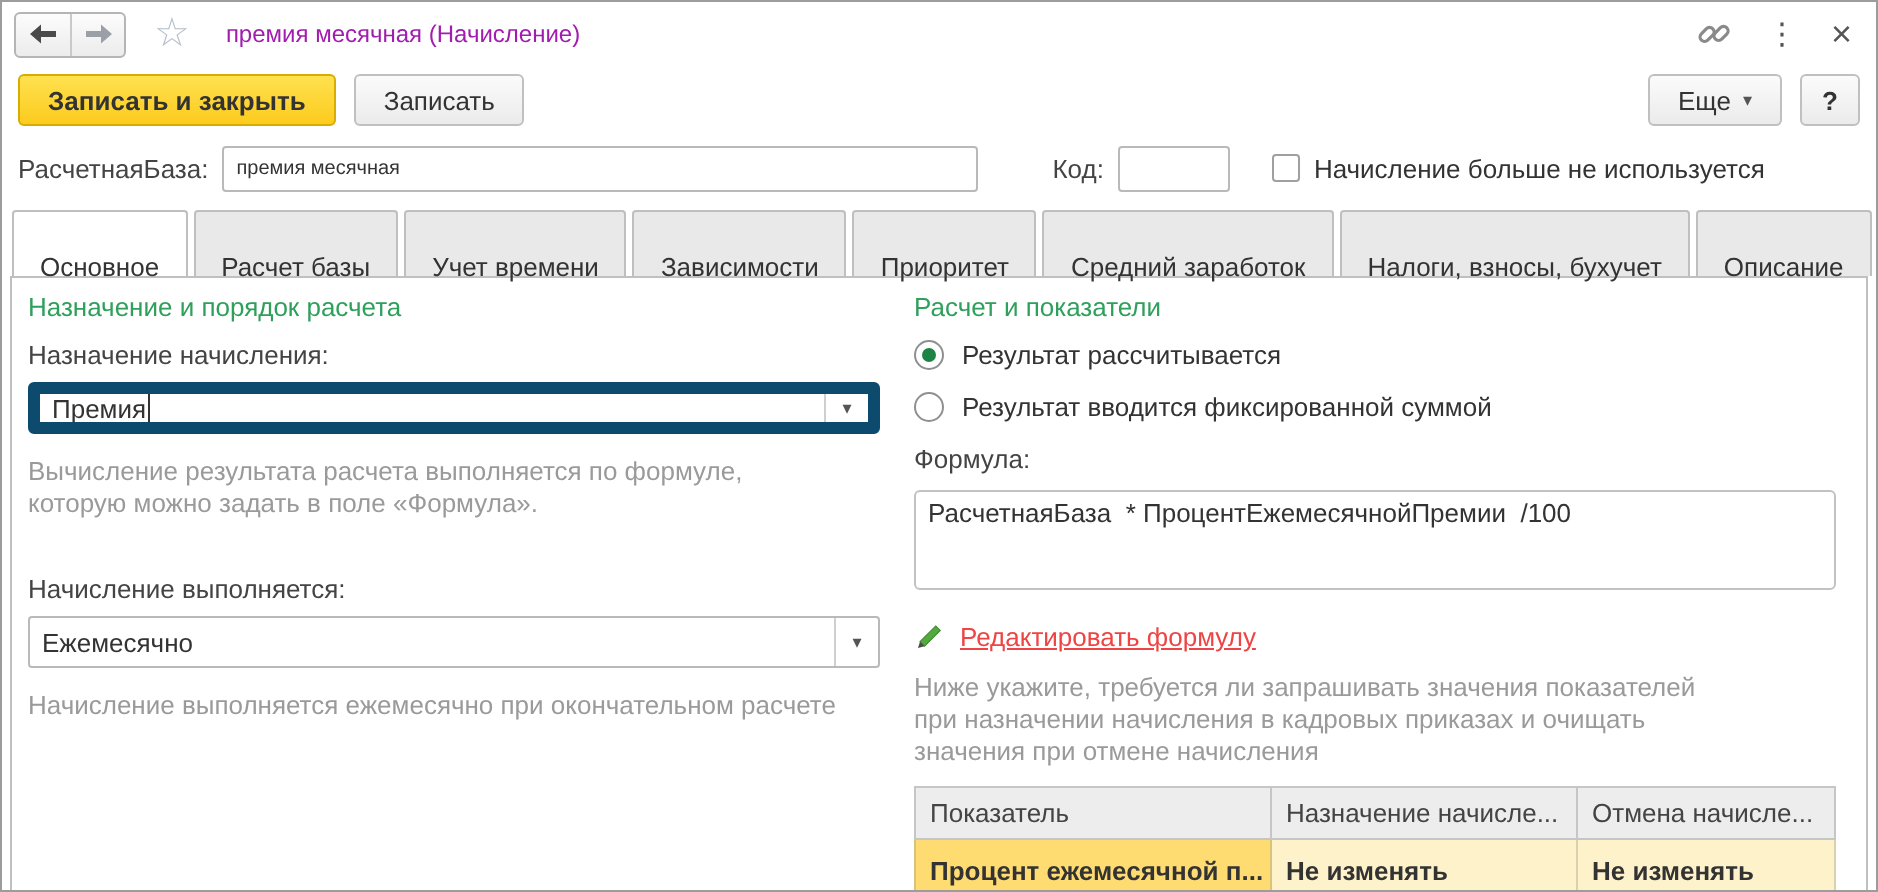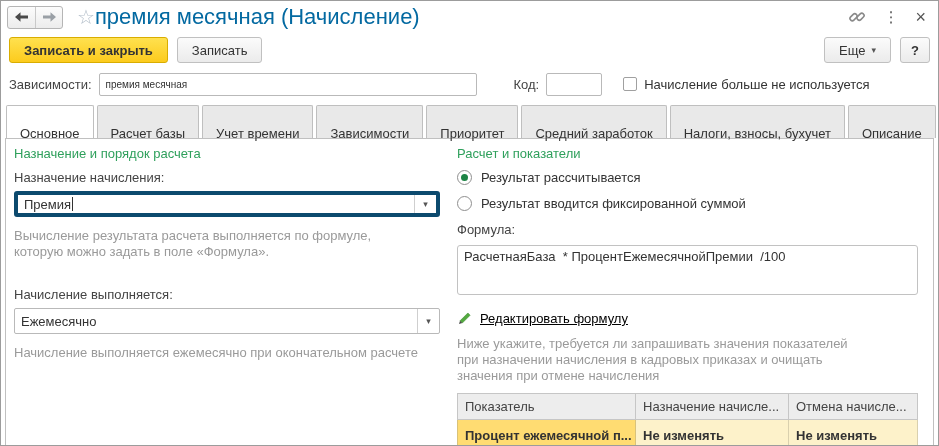--- a/index.html
+++ b/index.html
@@ -12,21 +12,21 @@
     font-size: 13px; color: #333;
     position: relative;
   }
   
   .titlebar { display: flex; align-items: center; height: 32px; padding: 0 12px 0 6px; }
   .nav-group { display: flex; border: 1px solid #b5b5b5; border-radius: 3px; overflow: hidden;
                background: linear-gradient(#fcfcfc, #ececec); }
   .nav-btn { width: 27px; height: 21px; display: flex; align-items: center; justify-content: center; cursor: pointer; }
   .nav-btn + .nav-btn { border-left: 1px solid #c9c9c9; }
   .star { margin-left: 14px; font-size: 20px; color: #b4bfca; line-height: 1; cursor: pointer; }
-  .title { font-size: 22px; color: #0369a1; white-space: nowrap; }
+  .title { margin-left: 18px; font-size: 12px; color: #a21caf; white-space: nowrap; }
   .tb-actions { margin-left: auto; display: flex; align-items: center; gap: 17px; }
   .tb-icon { color: #666; cursor: pointer; display: flex; align-items: center; }
   .dots-icon { font-size: 15px; color: #555; letter-spacing: 0; }
   .close-icon { font-size: 18px; color: #555; }
   
   .toolbar { display: flex; align-items: center; height: 32px; padding: 2px 8px 0 8px; gap: 9px; }
   .btn { height: 26px; padding: 0 14px; border: 1px solid #c0c0c0; border-radius: 3px;
          background: linear-gradient(#fbfbfb, #ebebeb); font-family: inherit; font-size: 13px;
          color: #333; cursor: pointer; display: inline-flex; align-items: center; gap: 6px; }
   .btn-primary { background: linear-gradient(#ffe14f, #fccb1d); border-color: #d9ad00; font-weight: bold; }
@@ -50,42 +50,42 @@
          border-radius: 2px 2px 0 0; background: #e9e9e9; margin-right: 3px; cursor: pointer; white-space: nowrap; }
   .tab.active { background: #fff; height: 25px; margin-bottom: -1px; }
   
   .panel { border: 1px solid #c0c0c0; margin: 0 4px; height: 320px; display: flex; background: #fff; position: relative; z-index: 1; }
   .col-left { width: 434px; padding: 7px 0 0 8px; flex: none; }
   .col-right { flex: 1; padding: 7px 15px 0 17px; min-width: 0; }
   .section-title { color: #2fa05c; margin-bottom: 9px; }
   .field-label { color: #444; margin-bottom: 6px; }
   .combo { display: flex; align-items: stretch; height: 26px; border: 1px solid #b9b9b9; border-radius: 2px;
            background: #fff; cursor: text; }
-  .combo.focused { border: 4px solid #0c4a6e; border-radius: 3px; }
+  .combo.focused { border: 6px solid #0c4a6e; border-radius: 3px; }
   .combo-text { flex: 1; display: flex; align-items: center; padding-left: 6px; white-space: nowrap; overflow: hidden; }
   .caret { display: inline-block; width: 1px; height: 14px; background: #333; margin-left: 1px; }
   .combo-btn { width: 22px; border-left: 1px solid #cfcfcf; display: flex; align-items: center;
                justify-content: center; color: #555; font-size: 9px; cursor: pointer; flex: none; }
   .hint { color: #9a9a9a; line-height: 16px; }
   .preline { white-space: pre-line; }
   .gap-lg { margin-top: 27px; }
   .gap-md { margin-top: 11px; }
   .gap-sm { margin-top: 5px; }
   
   .radio-row { display: flex; align-items: center; gap: 9px; margin: 5px 0 11px 0; cursor: pointer; }
   .radio { width: 15px; height: 15px; border: 1px solid #8f8f8f; border-radius: 50%; background: #fff;
            position: relative; flex: none; }
   .radio.checked::after { content: ""; position: absolute; left: 3px; top: 3px; width: 7px; height: 7px;
                           border-radius: 50%; background: #1d8445; }
   
   .formula-area { width: 100%; height: 50px; resize: none; border: 1px solid #c2c2c2; border-radius: 3px;
                   padding: 3px 6px; font-family: "Liberation Sans", sans-serif; font-size: 13px; color: #333;
                   margin-top: 2px; overflow: hidden; }
   .link-row { display: flex; align-items: center; gap: 8px; margin: 13px 0 10px 0; }
-  .link { color: #000000; text-decoration: underline; cursor: pointer; }
+  .link { color: #ef4444; text-decoration: underline; cursor: pointer; }
   
   .ind-table { border-collapse: collapse; width: 100%; margin-top: 9px; table-layout: fixed; }
   .ind-table th { background: #ededed; border: 1px solid #c6c6c6; height: 26px; text-align: left;
                   padding: 0 7px; font-weight: normal; color: #444; white-space: nowrap; overflow: hidden; }
   .ind-table td { height: 31px; padding: 0 7px; border: 1px solid #d9d0ae; background: #fdf2ca;
                   white-space: nowrap; overflow: hidden; cursor: pointer; font-weight: bold; }
   .ind-table td.selected { background: #ffdc72; border-color: #d9c279; }
 </style>
 </head>
 <body>
@@ -122,21 +122,21 @@
   <button class="btn">Записать</button>
   <div class="spacer"></div>
   <button class="btn">
     <span>Еще</span>
     <span class="dd-arrow">▾</span>
   </button>
   <button class="btn btn-help">?</button>
 </div>
 
 <div class="name-row">
-  <span class="lbl">Зависимости:</span>
+  <span class="lbl">РасчетнаяБаза:</span>
   <input class="txt-input name-input" value="премия месячная" style="">
   <span class="lbl code-lbl">Код:</span>
   <input class="txt-input code-input" value="" style="">
   <span class="checkbox"></span>
   <span class="cb-lbl">Начисление больше не используется</span>
 </div>
 
 <div class="tabs">
   <div class="tab active">Основное</div>
   <div class="tab">Расчет базы</div>

